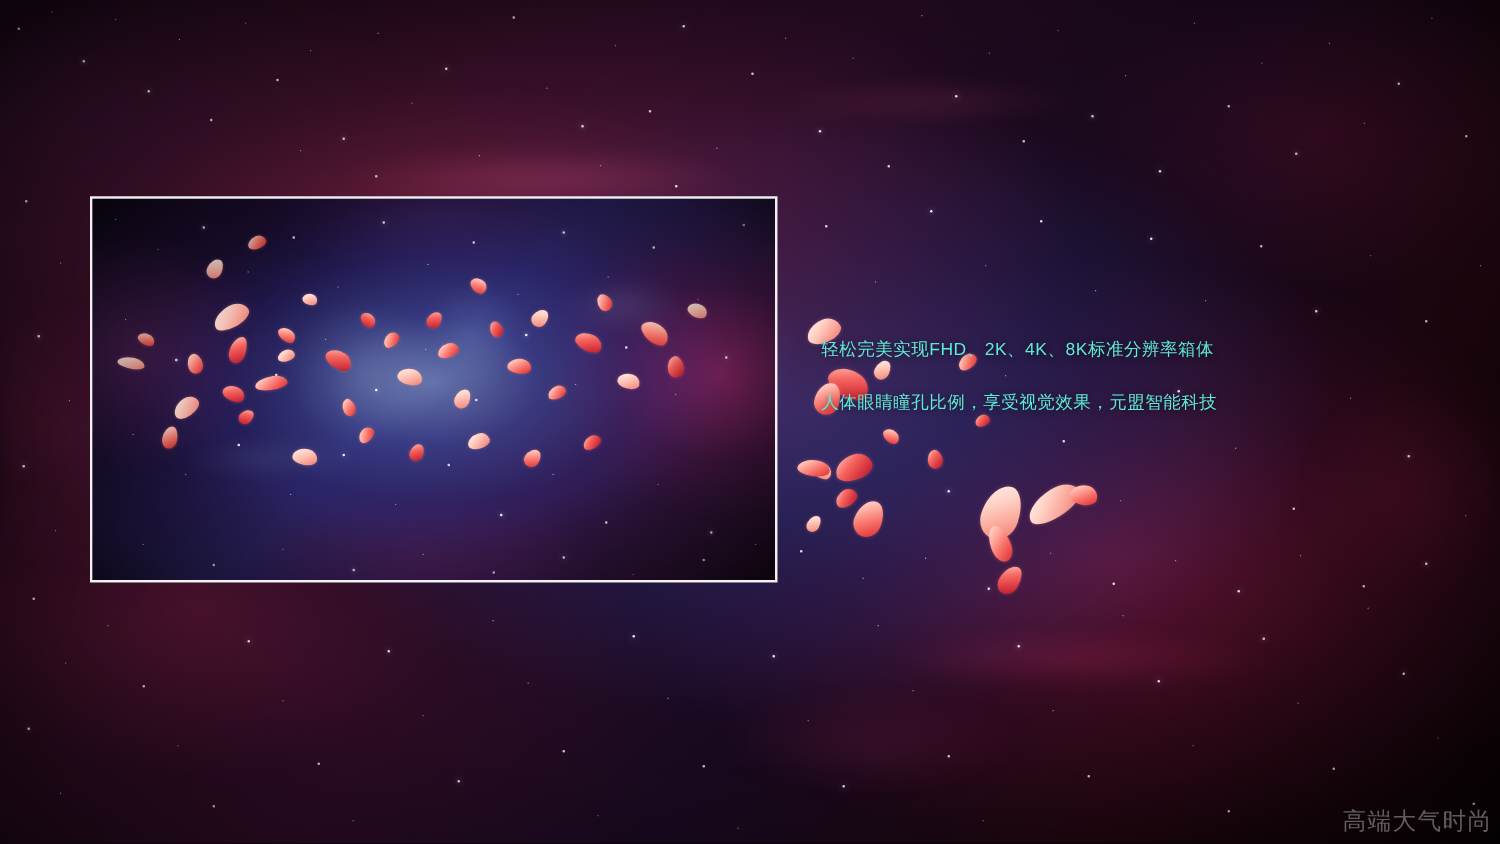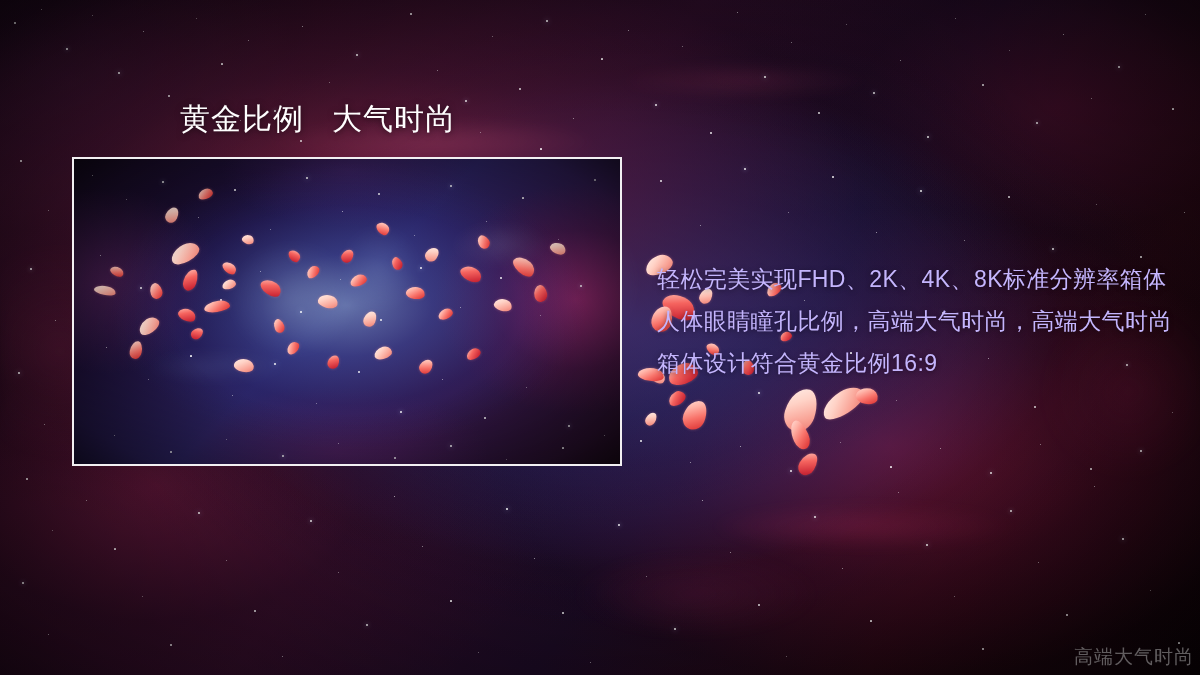--- a/index.html
+++ b/index.html
@@ -132,23 +132,23 @@
     white-space: pre;
     text-shadow: 0 1px 6px rgba(0,0,0,0.55);
   }
   #body-text {
     position: absolute;
     left: 657px;
     top: 258px;
     width: 500px;
   }
   .body-line {
-    font-size: 23px;
+    font-size: 14px;
     line-height: 42px;
-    color: #c4b5fd;
+    color: #5eead4;
     white-space: nowrap;
     letter-spacing: 0.4px;
     text-shadow: 0 1px 5px rgba(0,0,0,0.5);
   }
   #watermark {
     position: absolute;
     right: 6px;
     bottom: 5px;
     font-size: 19px;
     letter-spacing: 1px;
@@ -416,23 +416,21 @@
         <div class="petal pale" style="left: 300px; top: 188px; width: 18px; height: 12px; transform: rotate(-16deg);"></div>
         <div class="petal" style="left: 346px; top: 200px; width: 12px; height: 15px; transform: rotate(33deg);"></div>
         <div class="petal deep" style="left: 392px; top: 190px; width: 15px; height: 10px; transform: rotate(-28deg);"></div>
         <div class="petal pale" style="left: 160px; top: 200px; width: 20px; height: 13px; transform: rotate(12deg);"></div>
         <div class="petal pale" style="left: 92px; top: 48px; width: 12px; height: 16px; transform: rotate(24deg);"></div>
         <div class="petal" style="left: 124px; top: 30px; width: 15px; height: 10px; transform: rotate(-20deg);"></div>
       </div>
     <div class="frame-inner" id="frame-vignette"></div>
   </div>
 
-  <div id="title">黄金比例   大气时尚</div>
 
   <div id="body-text">
     <div class="body-line">轻松完美实现FHD、2K、4K、8K标准分辨率箱体</div>
-    <div class="body-line">人体眼睛瞳孔比例，高端大气时尚，高端大气时尚</div>
-    <div class="body-line">箱体设计符合黄金比例16:9</div>
+    <div class="body-line">人体眼睛瞳孔比例，享受视觉效果，元盟智能科技</div>
   </div>
 
   <div id="watermark">高端大气时尚</div>
 
 </div>
 
 </body></html>

